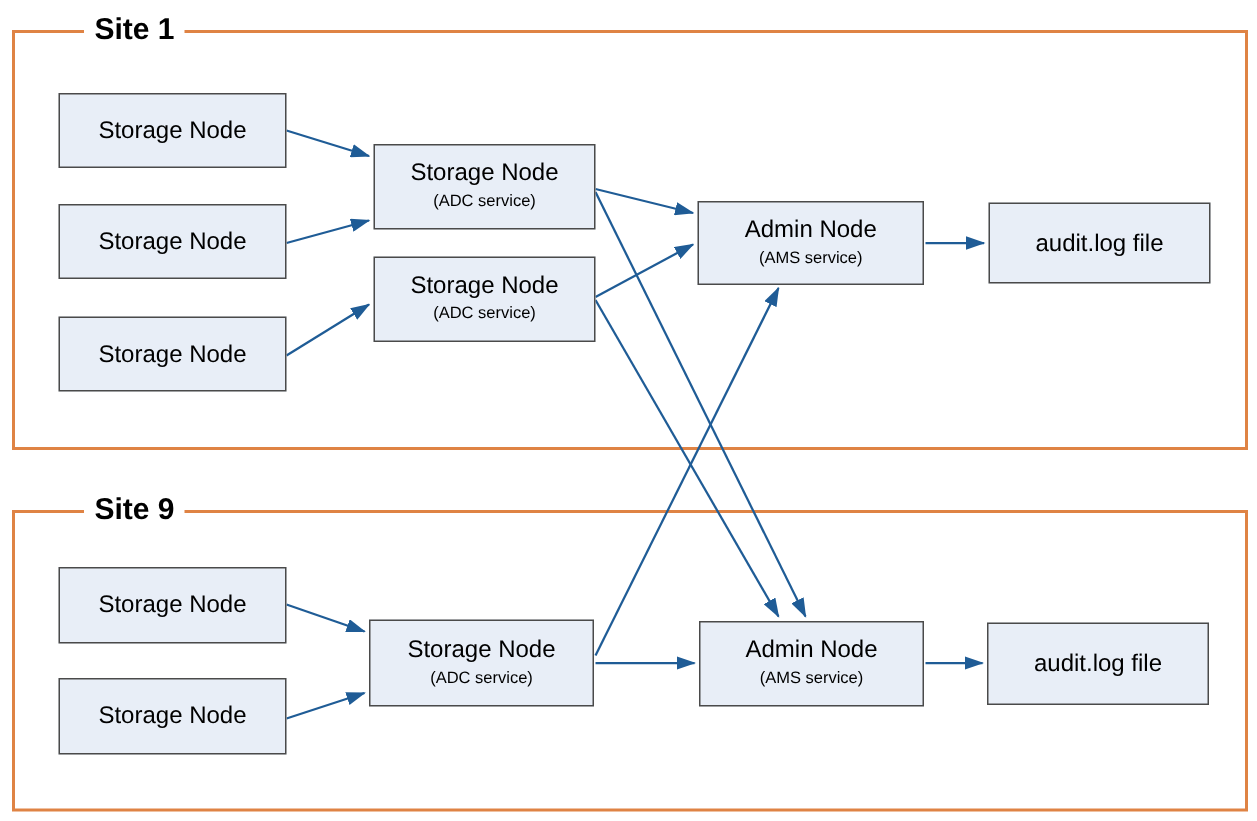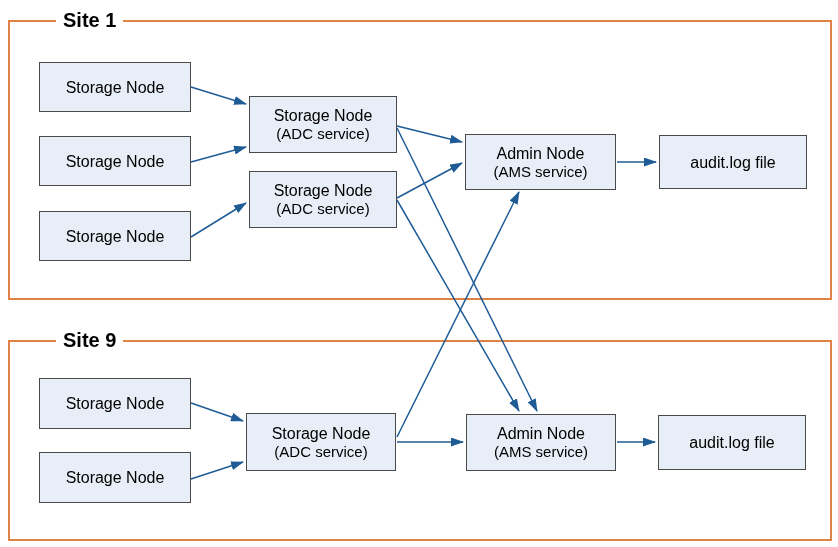--- a/index.html
+++ b/index.html
@@ -49,21 +49,21 @@
     justify-content:center;
     text-align:center;
     color:#000;
   }
   .node-title{
     font-size:16px;
     line-height:19px;
     white-space:nowrap;
   }
   .node-subtitle{
-    font-size:15px;
+    font-size:11px;
     line-height:18px;
     white-space:nowrap;
   }
 </style>
 </head>
 <body>
 
 <div id="stage">
 
   <div class="site-frame" style="left:8px;top:20px;width:820px;height:276px;text-align:right;">

